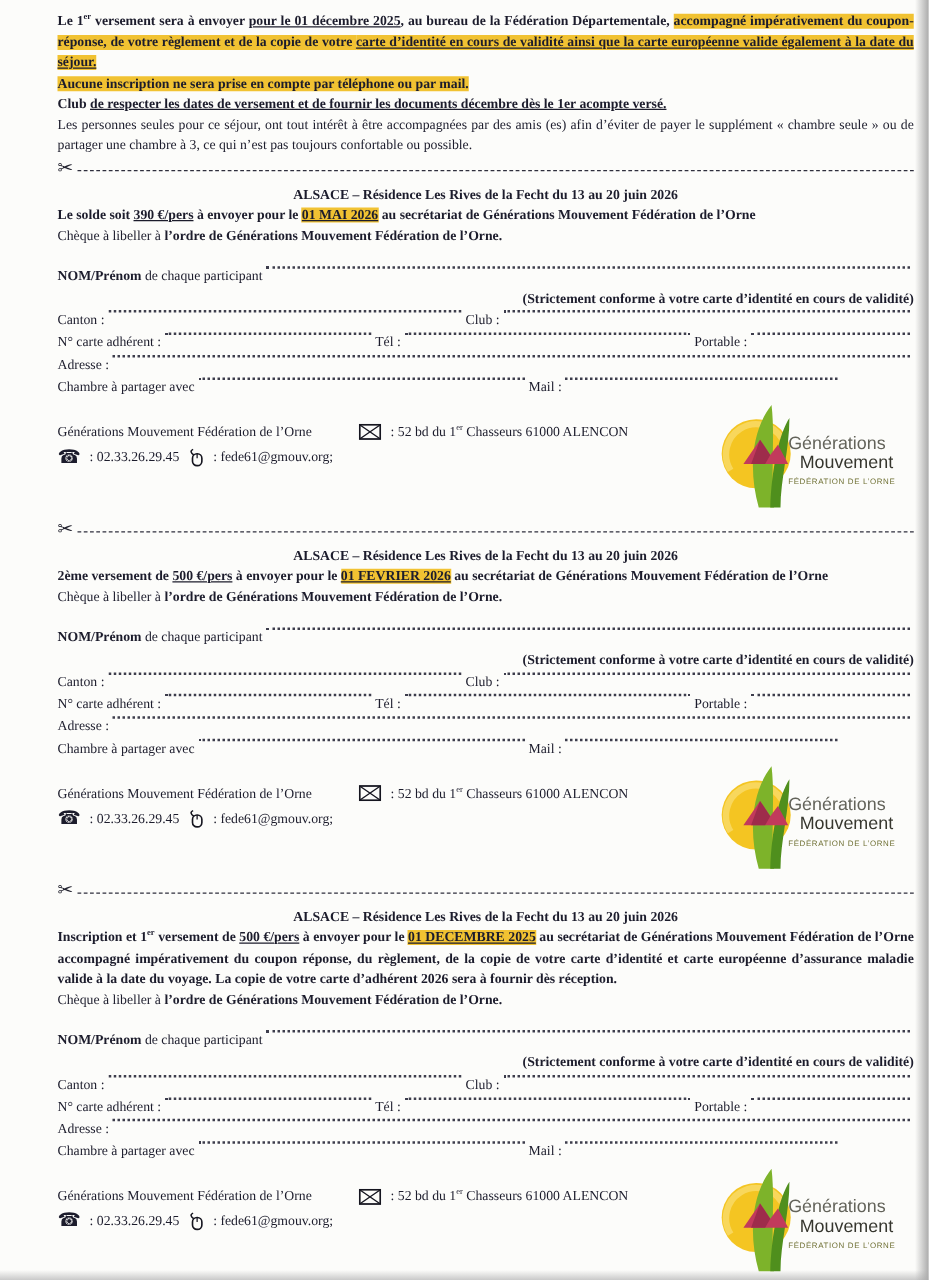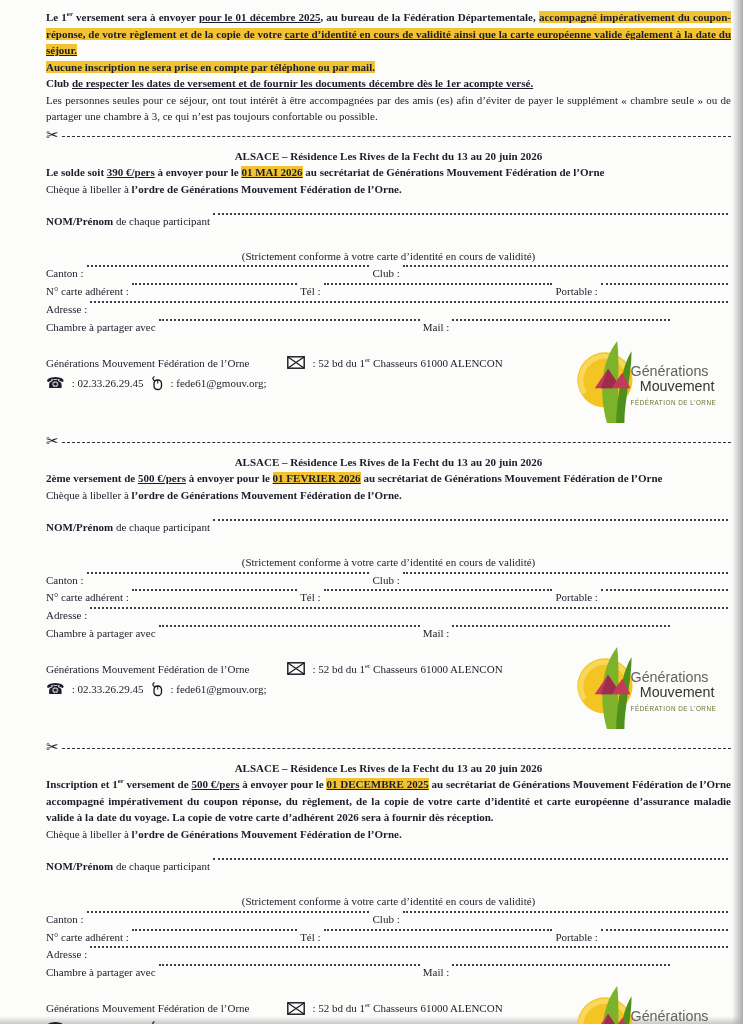--- a/index.html
+++ b/index.html
@@ -20,21 +20,21 @@
   sup{font-size:0.62em;font-weight:inherit;}
   .cut{display:flex;align-items:center;height:15px;margin:3px 0 2px 0;}
   .cut .sc{font-size:15px;line-height:1;margin-right:3px;color:#23232f;}
   .cut .dash{flex:1;border-top:1.6px dashed #2e2e3c;margin-top:2px;}
   .sec-title{text-align:center;font-weight:bold;margin-top:5px;}
   .lead{font-weight:bold;}
   .form{margin-top:16px;}
   .frow{display:flex;align-items:flex-start;line-height:1.62;}
   .frow .lbl{white-space:nowrap;}
   .dots{flex:1 1 auto;border-bottom:2px dotted #3d3d4c;margin:0 3px 3px 3px;min-width:14px;}
-  .strict{text-align:center;font-weight:normal;line-height:1.6;margin-top:17px;}
+  .strict{text-align:right;font-weight:bold;line-height:1.6;}
   .endgap{flex:0 0 58px;}
   .contact{position:relative;margin-top:16px;padding-right:170px;min-height:78px;}
   .crow{display:flex;align-items:center;gap:7px;line-height:1.85;}
   .crow .gap{width:24px;}
   .ph{font-size:15px;line-height:1;}
   .logo{position:absolute;top:-16px;right:2px;width:156px;height:88px;}
   svg.inl{display:inline-block;vertical-align:middle;}
 </style>
 </head>
 <body>

